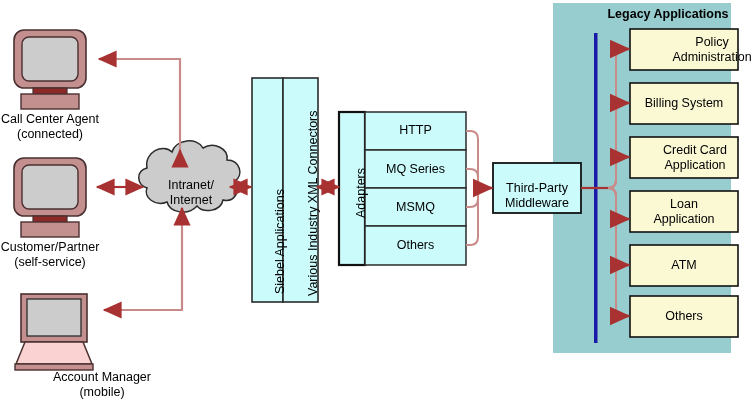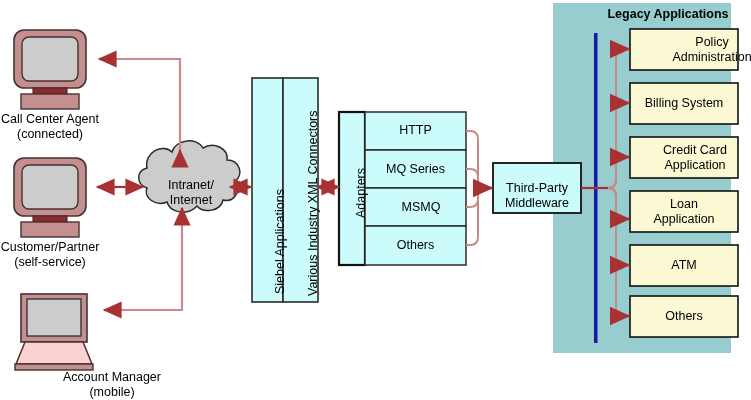--- a/index.html
+++ b/index.html
@@ -141,21 +141,21 @@
   </svg>
 
   <div class="lbl" style="left:0;top:112px;width:100px;">
     <span>Call Center Agent</span><br>
     <span>(connected)</span>
   </div>
   <div class="lbl" style="left:0;top:240px;width:100px;">
     <span>Customer/Partner</span><br>
     <span>(self-service)</span>
   </div>
-  <div class="lbl" style="left:12px;top:370px;width:110px;padding-left:45px;">
+  <div class="lbl" style="left:2px;top:370px;width:110px;padding-left:45px;">
     <span>Account Manager</span><br>
     <span>(mobile)</span>
   </div>
 
   <div class="lbl" style="left:146px;top:178px;width:90px;">
     <span>Intranet/</span><br>
     <span>Internet</span>
   </div>
 
   <div class="vlbl" style="left:273px;top:294px;transform:rotate(-90deg);">
@@ -167,21 +167,21 @@
   <div class="vlbl" style="left:354px;top:218px;transform:rotate(-90deg);">
     <span>Adapters</span>
   </div>
 
   <div class="boxtxt" style="left:365px;top:112px;width:101px;height:36px;">
     <span>HTTP</span>
   </div>
   <div class="boxtxt" style="left:365px;top:150px;width:101px;height:38px;">
     <span>MQ Series</span>
   </div>
-  <div class="boxtxt" style="left:365px;top:188px;width:112px;height:38px;">
+  <div class="boxtxt" style="left:365px;top:188px;width:101px;height:38px;">
     <span>MSMQ</span>
   </div>
   <div class="boxtxt" style="left:365px;top:226px;width:101px;height:39px;">
     <span>Others</span>
   </div>
 
   <div class="boxtxt" style="left:493px;top:163px;width:88px;height:66px;flex-direction:column;">
     <span>Third-Party</span>
     <span>Middleware</span>
   </div>

